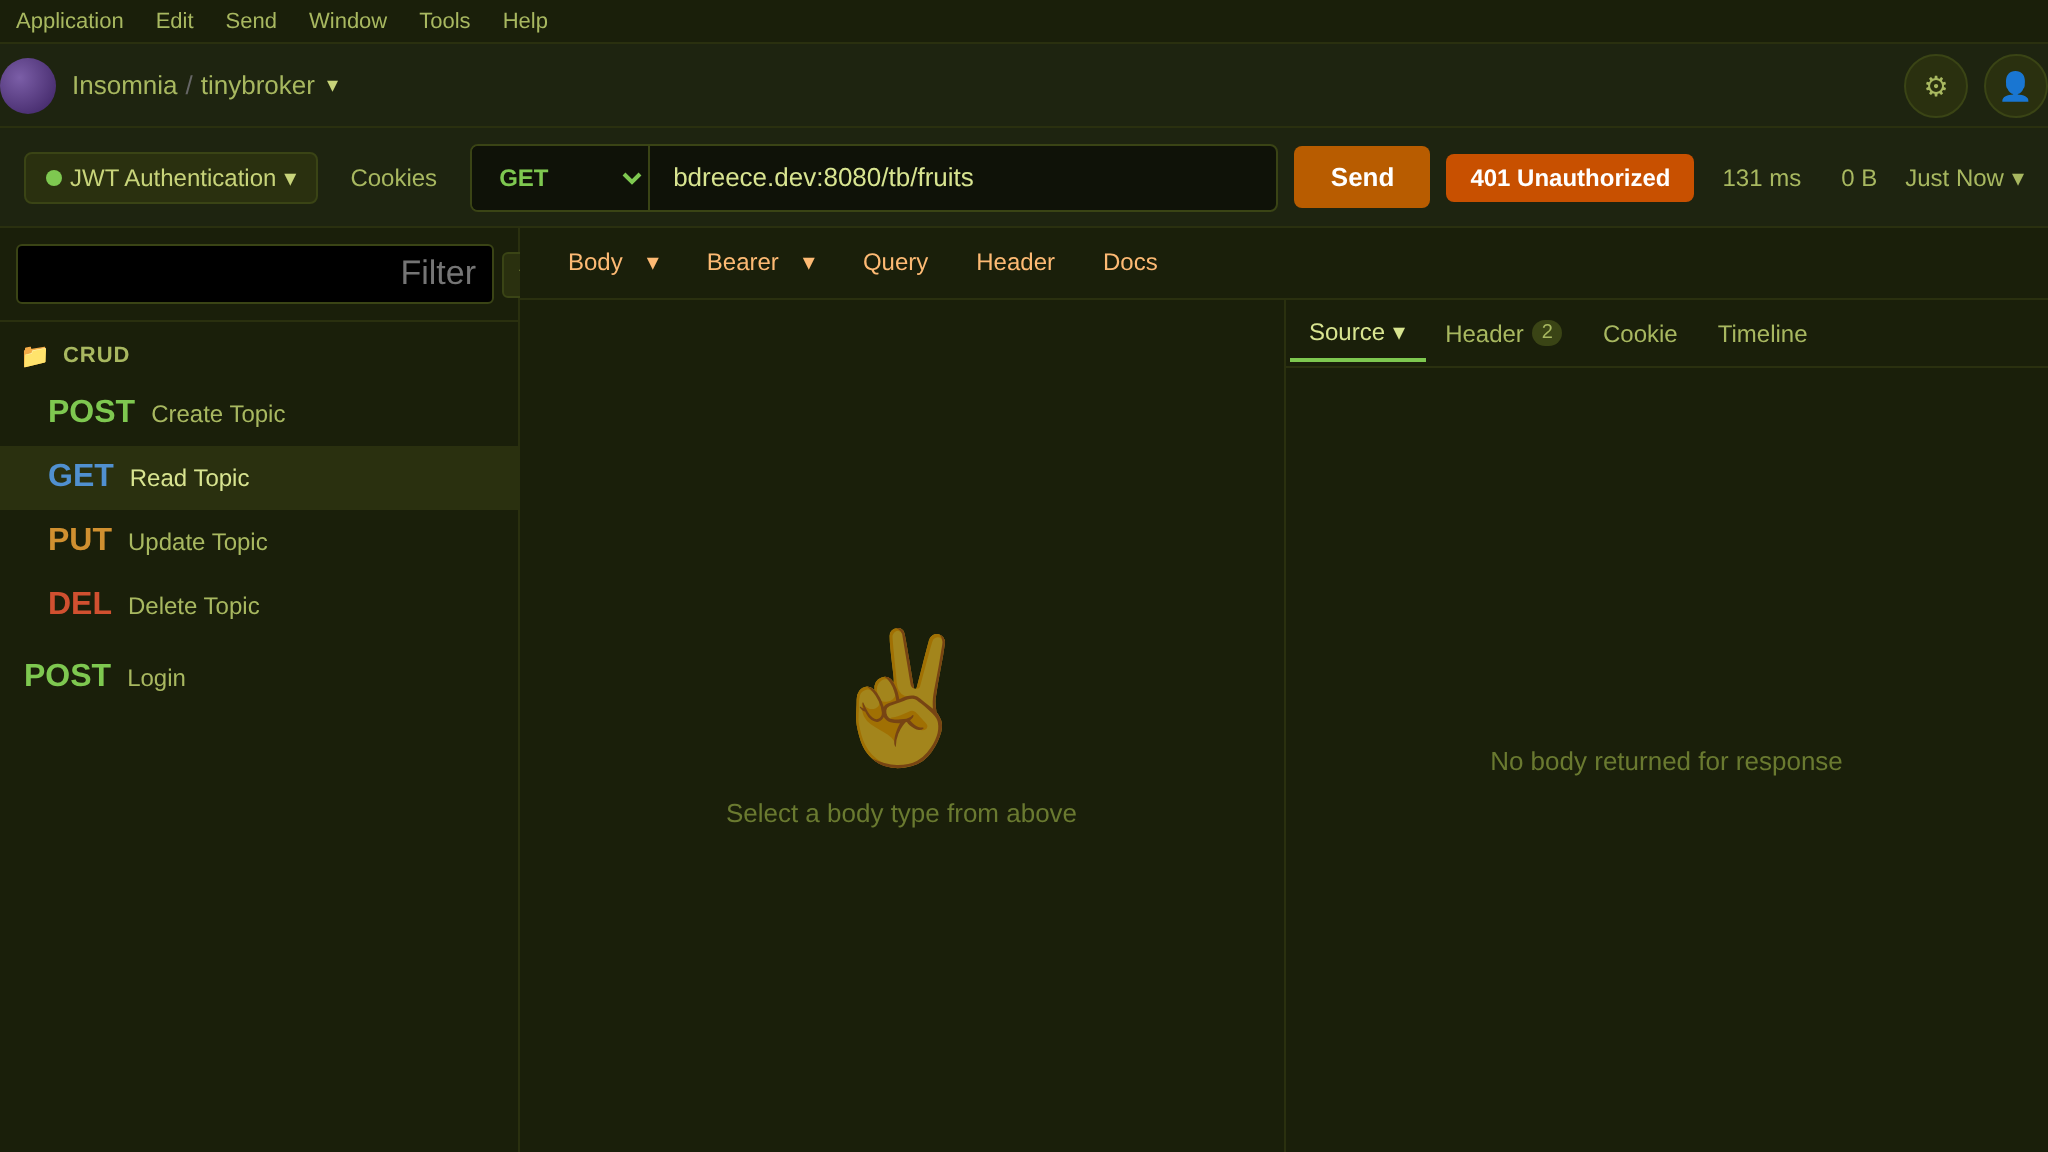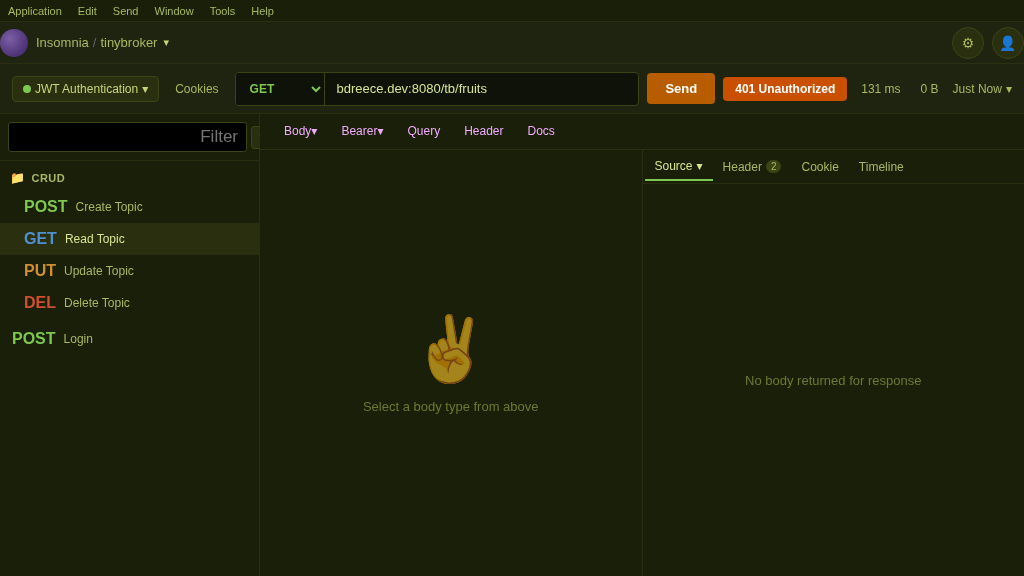--- a/index.html
+++ b/index.html
@@ -280,25 +280,25 @@
       display: flex;
       align-items: center;
       background: #1a1f0a;
       border-bottom: 1px solid #2a300f;
       padding: 0 12px;
       height: 36px;
     }
     .tab-btn {
       display: flex;
       align-items: center;
-      gap: 0;
+      gap: 12px;
       padding: 8px 12px;
       cursor: pointer;
       font-size: 12px;
-      color: #f0abfc;
+      color: #fdba74;
       border-bottom: 2px solid transparent;
       background: transparent;
       border-top: none;
       border-left: none;
       border-right: none;
     }
     .tab-badge {
       background: #3a4415;
       border-radius: 8px;
       padding: 1px 5px;

